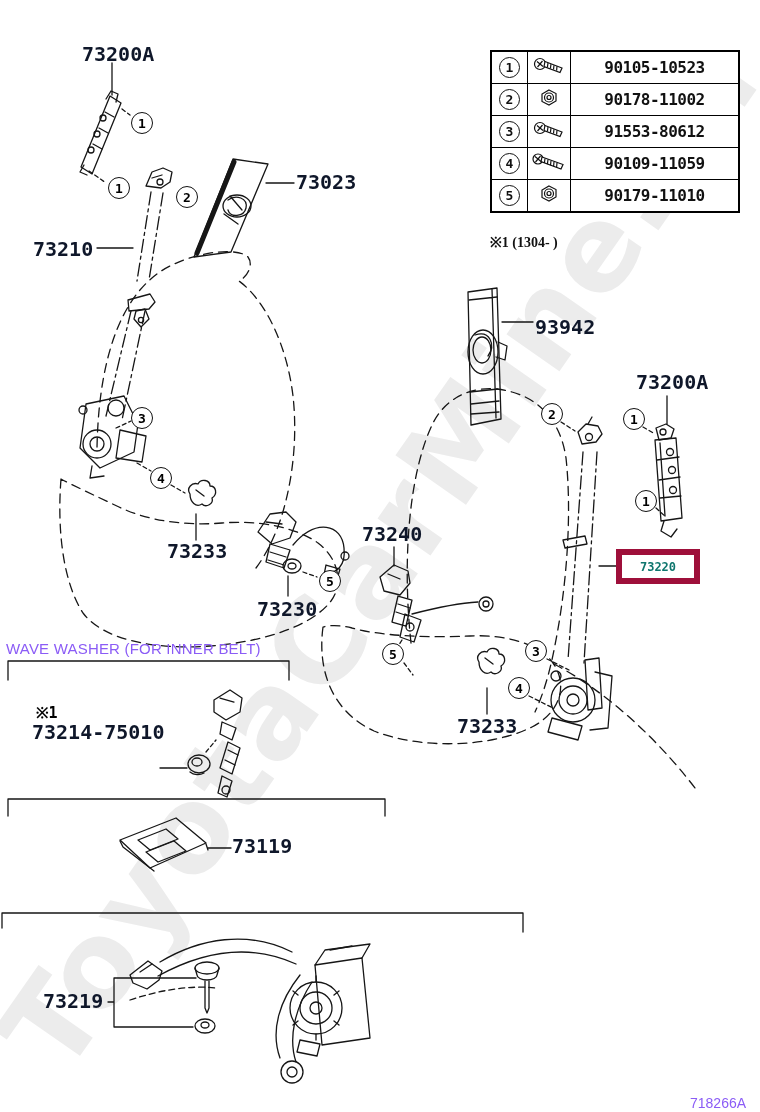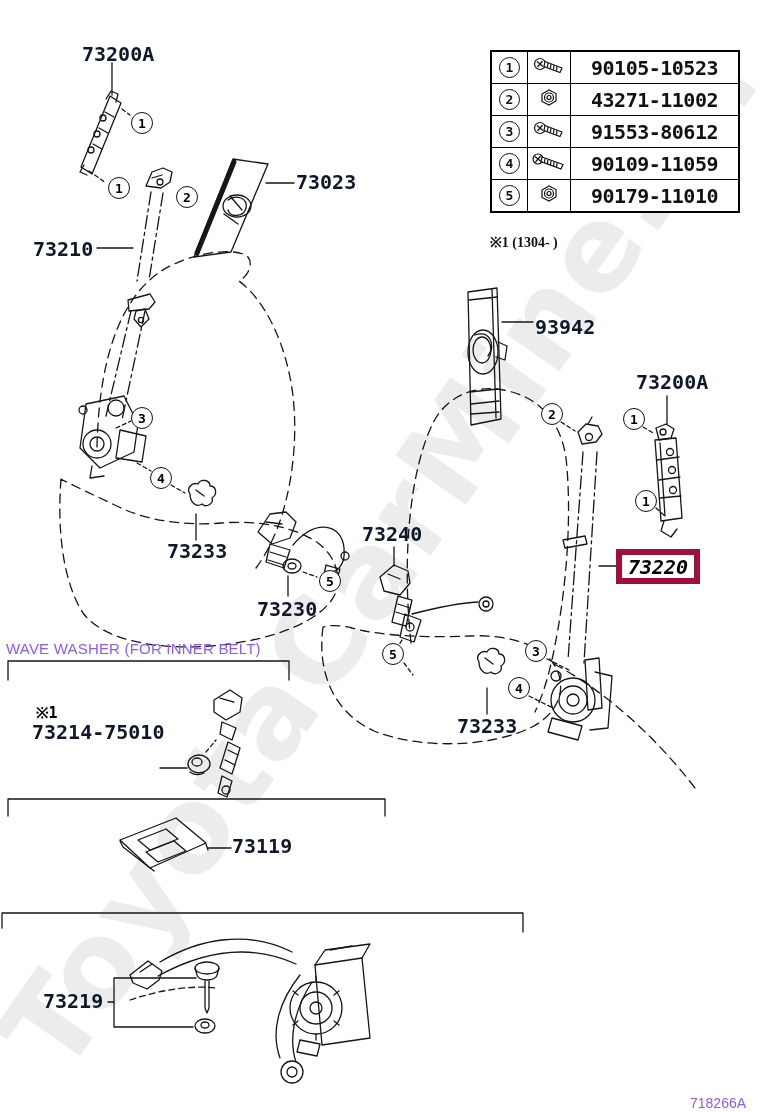--- a/index.html
+++ b/index.html
@@ -14,29 +14,29 @@
     font-weight:bold;font-size:20px;line-height:1;color:#0f172a;white-space:nowrap;}
   .marker{position:absolute;z-index:2;font-family:"DejaVu Sans Mono",monospace;
     font-weight:bold;font-size:15px;color:#000;}
   .note{position:absolute;z-index:2;font-family:"Liberation Sans",sans-serif;
     font-size:14.5px;letter-spacing:.2px;color:#8b5cf6;white-space:nowrap;}
   .callout{position:absolute;z-index:2;width:22px;height:22px;border:1.7px solid #111;
     border-radius:50%;background:#fff;display:flex;align-items:center;justify-content:center;
     font-family:"DejaVu Sans Mono",monospace;font-weight:bold;font-size:13px;color:#000;box-sizing:border-box;}
   .red-box{position:absolute;left:616px;top:549px;width:84px;height:35px;box-sizing:border-box;
     background:#fff;border:6px solid #9e0f3a;display:flex;align-items:center;justify-content:center;z-index:2;}
-  .red-box span{font-family:"DejaVu Sans Mono",monospace;font-weight:bold;font-size:20px;color:#000000;line-height:1;font-style:italic;}
+  .red-box span{font-family:"DejaVu Sans Mono",monospace;font-weight:bold;font-size:12px;color:#0f766e;line-height:1;}
   .fastener-table{position:absolute;left:490px;top:50px;z-index:2;border-collapse:collapse;background:#fff;}
   .fastener-table td{border:1.6px solid #000;height:31px;text-align:center;vertical-align:middle;padding:0 2px;}
   .fastener-table{border:2.5px solid #000;}
   .col-ref{width:31px;}  .col-icon{width:38px;}  .col-num{width:163px;}
   .ref-circle{width:21px;height:21px;border:1.5px solid #111;border-radius:50%;margin:auto;
     display:flex;align-items:center;justify-content:center;
     font-family:"DejaVu Sans Mono",monospace;font-weight:bold;font-size:13px;box-sizing:border-box;}
-  .pn{font-family:"DejaVu Sans Mono",monospace;font-weight:bold;font-size:20px;letter-spacing:-0.5px;}
+  .pn{font-family:"DejaVu Sans Mono",monospace;font-weight:bold;font-size:16px;letter-spacing:-0.5px;}
   .footnote{position:absolute;left:490px;top:232px;z-index:2;
     font-family:Liberation Serif, serif;font-size:14px;font-weight:bold;color:#111;white-space:nowrap;}
   .doc-number{position:absolute;left:690px;top:1084px;z-index:2;font-size:14px;
     font-family:"Liberation Sans",sans-serif;color:#8b5cf6;margin-top:11px;}
 </style>
 </head>
 <body>
 
 <div class="canvas">
 
@@ -247,21 +247,21 @@
         <td class="col-ref">
             <div class="ref-circle">2</div>
           </td>
         <td class="col-icon"><svg width="22" height="20" viewBox="0 0 22 20">
               <g fill="#fff" stroke="#111" stroke-width="1.2">
                 <path d="M11,2 L18,5.5 L18,13 L11,17 L4,13.5 L4,6 Z"></path>
                 <circle cx="11" cy="9.5" r="4.5"></circle>
                 <circle cx="11" cy="9.5" r="2"></circle>
               </g>
             </svg></td>
-        <td class="col-num pn">43271-11002</td>
+        <td class="col-num pn">90178-11002</td>
       </tr>
       <tr>
         <td class="col-ref">
             <div class="ref-circle">3</div>
           </td>
         <td class="col-icon"><svg width="34" height="20" viewBox="0 0 34 20">
               <g fill="#fff" stroke="#111" stroke-width="1.2">
                 <circle cx="8" cy="8" r="5.5"></circle>
                 <path d="M5,5.5 L11,10.5 M10.5,5 L5.5,11"></path>
                 <path d="M13,5.5 L30,12 L28,16.5 L12,10.5 Z"></path>

